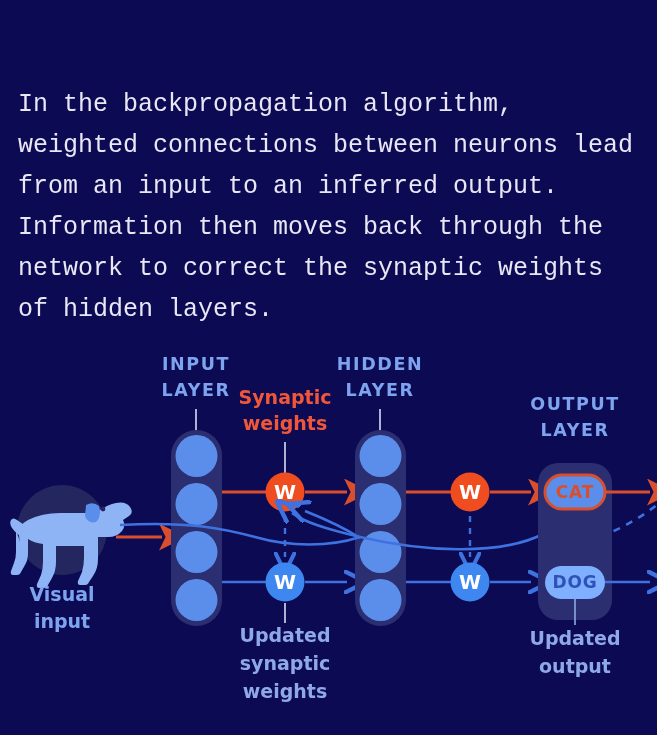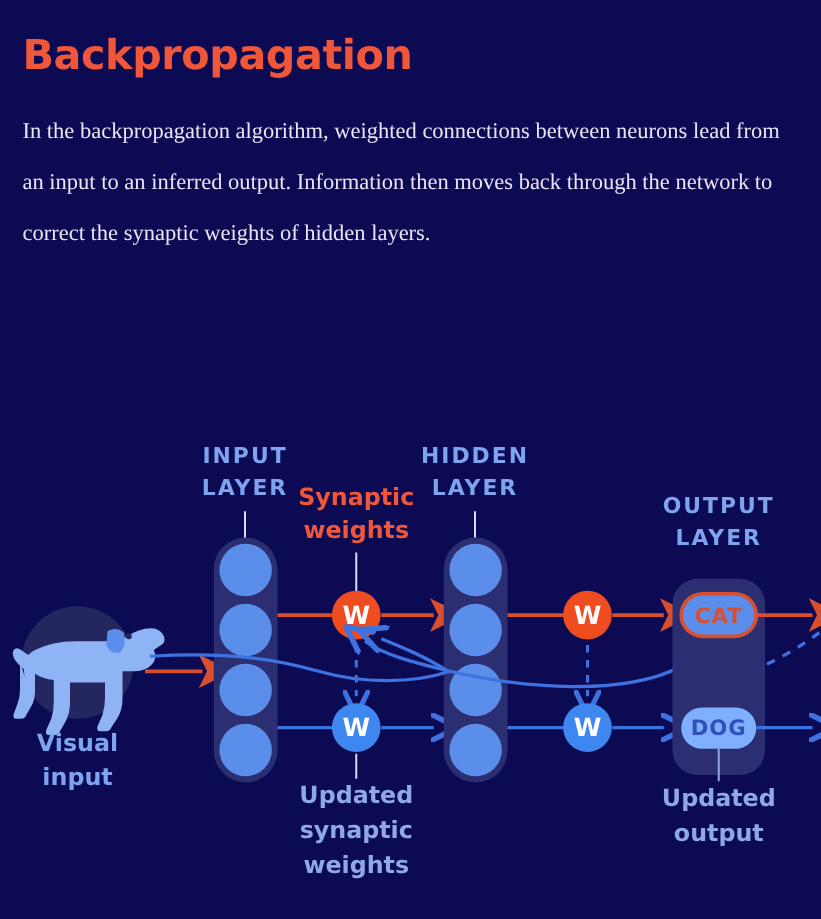--- a/index.html
+++ b/index.html
@@ -15,41 +15,40 @@
   .title{
     position:absolute;left:18px;top:24px;
     font-family:"DejaVu Sans", sans-serif;
     font-size:33px;font-weight:bold;
     letter-spacing:-0.3px;
     color:#f0573a;
     margin:0;
   }
   .body-text{
     position:absolute;left:18px;top:84px;width:624px;
-    font-family:Liberation Serif, serif;
-    font-size:18px;line-height:41px;
+    font-family:Liberation Mono, monospace;
+    font-size:25px;line-height:41px;
     color:#e9e6f5;
     margin:0;
   }
   .diagram{position:absolute;left:0;top:325px;width:657px;height:410px;}
   svg{display:block;}
   .lbl{font-family:"DejaVu Sans", sans-serif;font-weight:bold;}
   .lbl-layer{fill:#7ea4f0;font-size:17.5px;letter-spacing:1.6px;}
   .lbl-orange{fill:#f0573a;font-size:19px;}
   .lbl-peri{fill:#8fa8e8;font-size:19px;}
   .lbl-visual{fill:#7ea4f0;font-size:19px;}
   .wtext{fill:#ffffff;font-family:"DejaVu Sans", sans-serif;font-weight:bold;font-size:20px;}
   .pilltext{font-family:"DejaVu Sans", sans-serif;font-weight:bold;font-size:17px;letter-spacing:0.8px;}
 </style>
 </head>
 <body>
 
 <div id="page">
 
-  <h1 class="title">Backpropagation</h1>
 
   <p class="body-text">In the backpropagation algorithm, weighted connections between neurons lead from an input to an inferred output. Information then moves back through the network to correct the synaptic weights of hidden layers.</p>
 
   <div class="diagram">
   <svg width="657" height="410" viewBox="0 0 657 410" xmlns="http://www.w3.org/2000/svg">
     <defs>
       <marker id="ahOrange" markerWidth="9" markerHeight="9" refX="1" refY="4.5" orient="auto">
         <path d="M0,0 L9,4.5 L0,9 L2.2,4.5 Z" fill="#d94f2e"></path>
       </marker>
       <marker id="ahBlueOpen" markerWidth="9" markerHeight="9" refX="1" refY="4.5" orient="auto">

